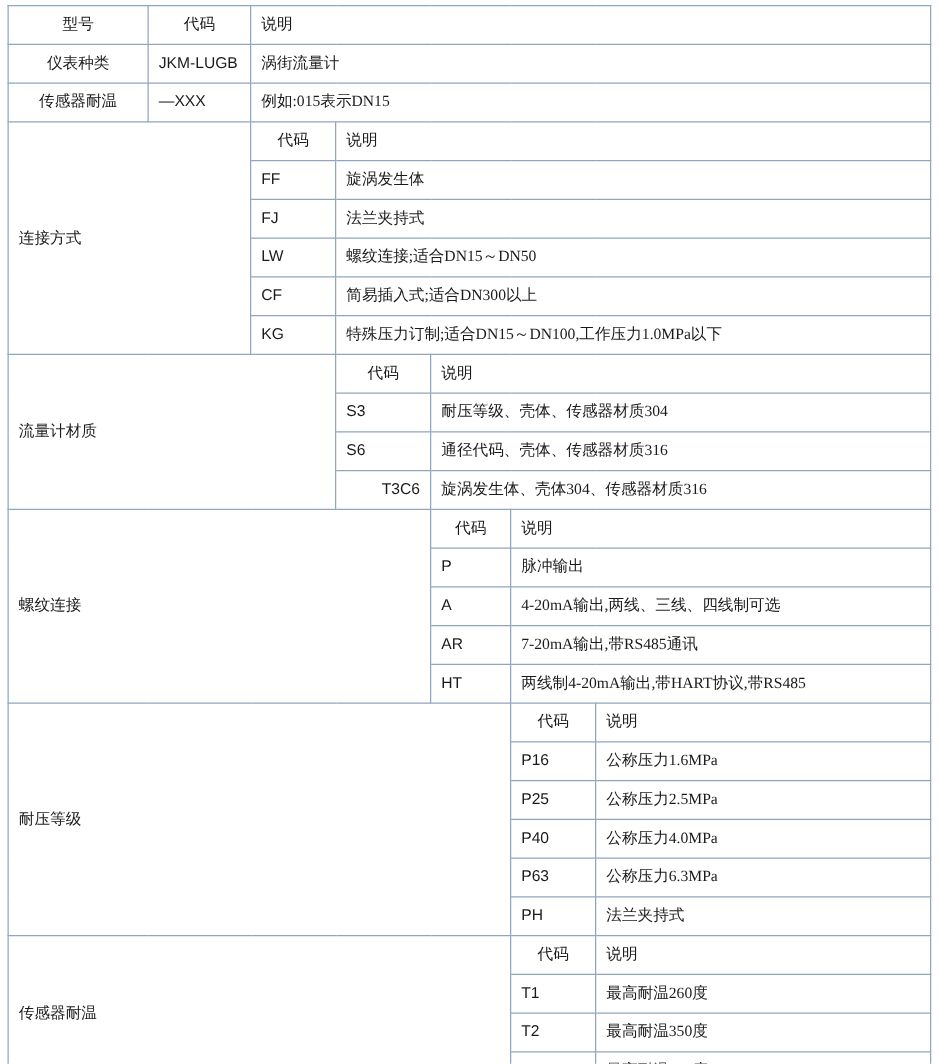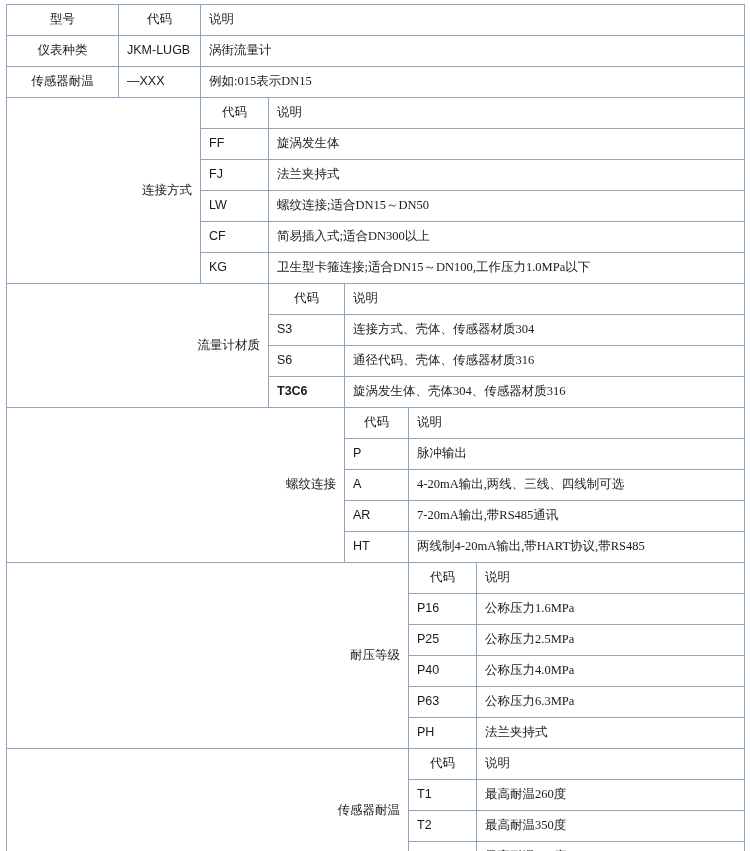--- a/index.html
+++ b/index.html
@@ -43,31 +43,30 @@
   }
   td.lbl {
     background: #dce8f2;
     text-align: center;
   }
   td.code {
     background: #dce8f2;
   }
   td.codeplain {
     background: #ffffff;
-    text-align: left;
-    font-weight: bold;
+    text-align: right;
   }
   td.desc {
     background: #ffffff;
     text-align: left;
     font-family: Liberation Serif, serif;
   }
   td.group {
     background: #dce8f2;
-    text-align: right;
+    text-align: left;
     font-size: 13px;
   }
 </style>
 </head>
 <body>
 
 <div class="sheet">
 <table class="spec">
   <colgroup>
     <col style="width:112px">
@@ -114,31 +113,31 @@
     <tr>
       <td class="code">LW</td>
       <td class="desc" colspan="4">螺纹连接;适合DN15～DN50</td>
     </tr>
     <tr>
       <td class="code">CF</td>
       <td class="desc" colspan="4">简易插入式;适合DN300以上</td>
     </tr>
     <tr>
       <td class="code">KG</td>
-      <td class="desc" colspan="4">卫生型卡箍连接;适合DN15～DN100,工作压力1.0MPa以下</td>
+      <td class="desc" colspan="4">特殊压力订制;适合DN15～DN100,工作压力1.0MPa以下</td>
     </tr>
 
     <tr>
       <td class="group" colspan="3" rowspan="4">流量计材质</td>
       <td class="hdr">代码</td>
       <td class="hdr" colspan="3" style="text-align:left;">说明</td>
     </tr>
     <tr>
       <td class="code">S3</td>
-      <td class="desc" colspan="3">连接方式、壳体、传感器材质304</td>
+      <td class="desc" colspan="3">耐压等级、壳体、传感器材质304</td>
     </tr>
     <tr>
       <td class="code">S6</td>
       <td class="desc" colspan="3">通径代码、壳体、传感器材质316</td>
     </tr>
     <tr>
       <td class="codeplain">T3C6</td>
       <td class="desc" colspan="3">旋涡发生体、壳体304、传感器材质316</td>
     </tr>
 

